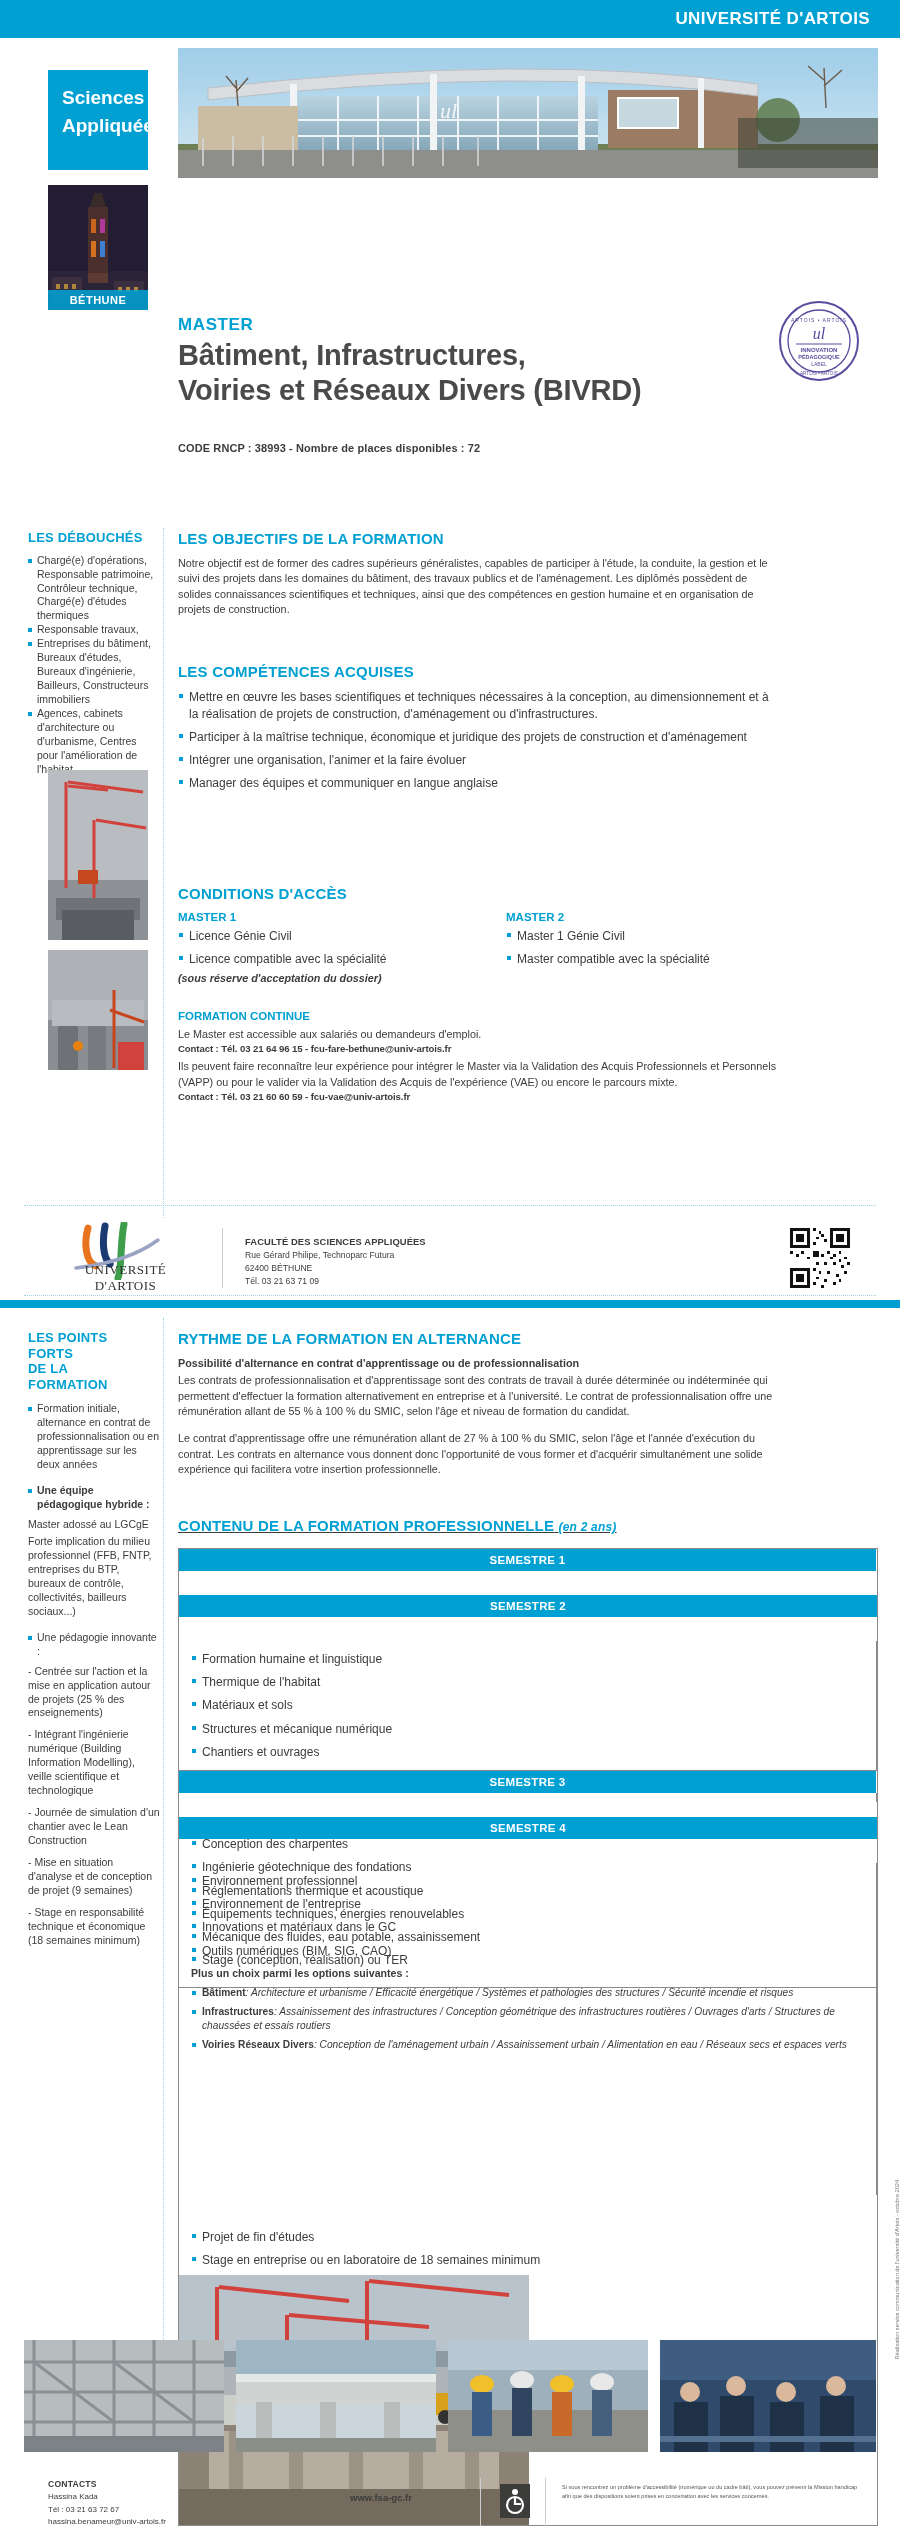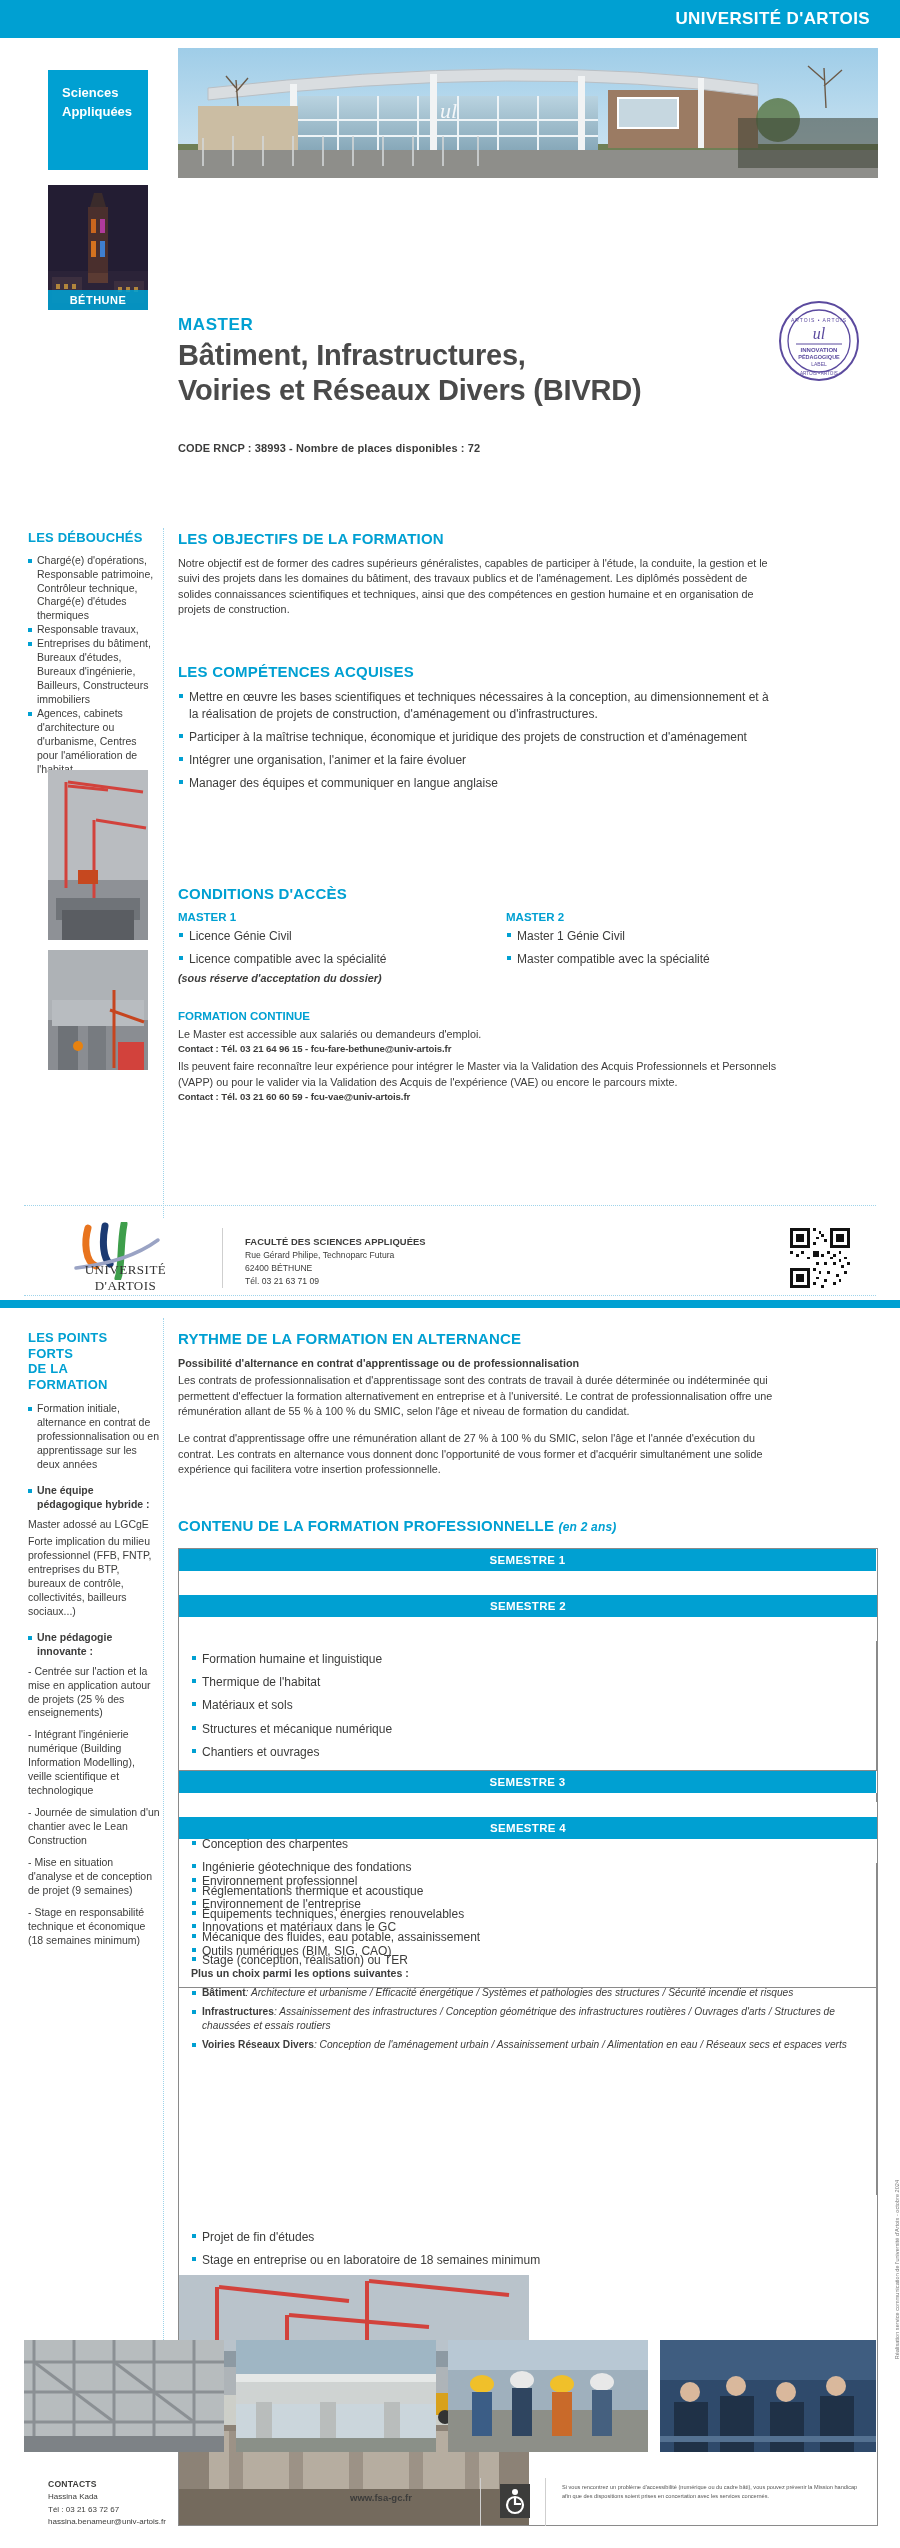--- a/index.html
+++ b/index.html
@@ -21,21 +21,21 @@
   }
   .topbar .utitle {
     position:absolute; right:30px; top:9px;
     color:#fff; font-weight:bold; font-size:17px; letter-spacing:.4px;
   }
 
   
   .sciences-box {
     position:absolute; left:48px; top:70px; width:100px; height:100px;
     background:#00A0D2; color:#fff;
-    font-weight:bold; font-size:13px; line-height:1.45;
+    font-weight:bold; font-size:19px; line-height:1.45;
     padding:14px 12px 0 14px; box-sizing:border-box;
   }
 
   
   .hero {
     position:absolute; left:178px; top:48px; width:700px; height:130px;
     overflow:hidden;
   }
   .hero svg { display:block; }
 
@@ -481,36 +481,36 @@
 
   <div class="lcol" style="top:1330px;">
     <h2 class="sec">
       <span>LES POINTS FORTS</span><br>
       <span>DE LA FORMATION</span>
     </h2>
     <p class="bul" style="margin-top:10px;">Formation initiale, alternance en contrat de professionnalisation ou en apprentissage sur les deux années</p>
     <p class="bul" style="margin-top:12px; font-weight:bold;">Une équipe pédagogique hybride :</p>
     <p style="margin-top:6px;">Master adossé au LGCgE</p>
     <p style="margin-top:3px;">Forte implication du milieu professionnel (FFB, FNTP, entreprises du BTP, bureaux de contrôle, collectivités, bailleurs sociaux...)</p>
-    <p class="bul" style="margin-top:12px; font-weight:bold;">Une pédagogie innovante :</p>
+    <p class="bul" style="margin-top:12px; font-weight:normal;">Une pédagogie innovante :</p>
     <p style="margin-top:6px;">- Centrée sur l'action et la mise en application autour de projets (25 % des enseignements)</p>
     <p style="margin-top:8px;">- Intégrant l'ingénierie numérique (Building Information Modelling), veille scientifique et technologique</p>
     <p style="margin-top:8px;">- Journée de simulation d'un chantier avec le Lean Construction</p>
     <p style="margin-top:8px;">- Mise en situation d'analyse et de conception de projet (9 semaines)</p>
     <p style="margin-top:8px;">- Stage en responsabilité technique et économique (18 semaines minimum)</p>
   </div>
 
   <div class="rcol" style="top:1330px;">
     <h3 class="sech">RYTHME DE LA FORMATION EN ALTERNANCE</h3>
     <p class="body-t" style="font-weight:bold; margin-bottom:2px;">Possibilité d'alternance en contrat d'apprentissage ou de professionnalisation</p>
     <p class="body-t">Les contrats de professionnalisation et d'apprentissage sont des contrats de travail à durée déterminée ou indéterminée qui permettent d'effectuer la formation alternativement en entreprise et à l'université. Le contrat de professionnalisation offre une rémunération allant de 55 % à 100 % du SMIC, selon l'âge et niveau de formation du candidat.</p>
     <p class="body-t">Le contrat d'apprentissage offre une rémunération allant de 27 % à 100 % du SMIC, selon l'âge et l'année d'exécution du contrat. Les contrats en alternance vous donnent donc l'opportunité de vous former et d'acquérir simultanément une solide expérience qui facilitera votre insertion professionnelle.</p>
   </div>
 
-  <div class="rcol" style="top:1517px;">
+  <div class="rcol" style="top:1517px;text-decoration:underline;">
     <h3 class="sech" style="margin:0;">
       <span>CONTENU DE LA FORMATION PROFESSIONNELLE</span>
       <span style="font-style:italic; font-size:12px;">(en 2 ans)</span>
     </h3>
   </div>
 
   <div class="sem-table" style="top:1548px;">
     <div class="sem-grid">
       <div class="sem-head b1">SEMESTRE 1</div>
       <div class="sem-head">SEMESTRE 2</div>

